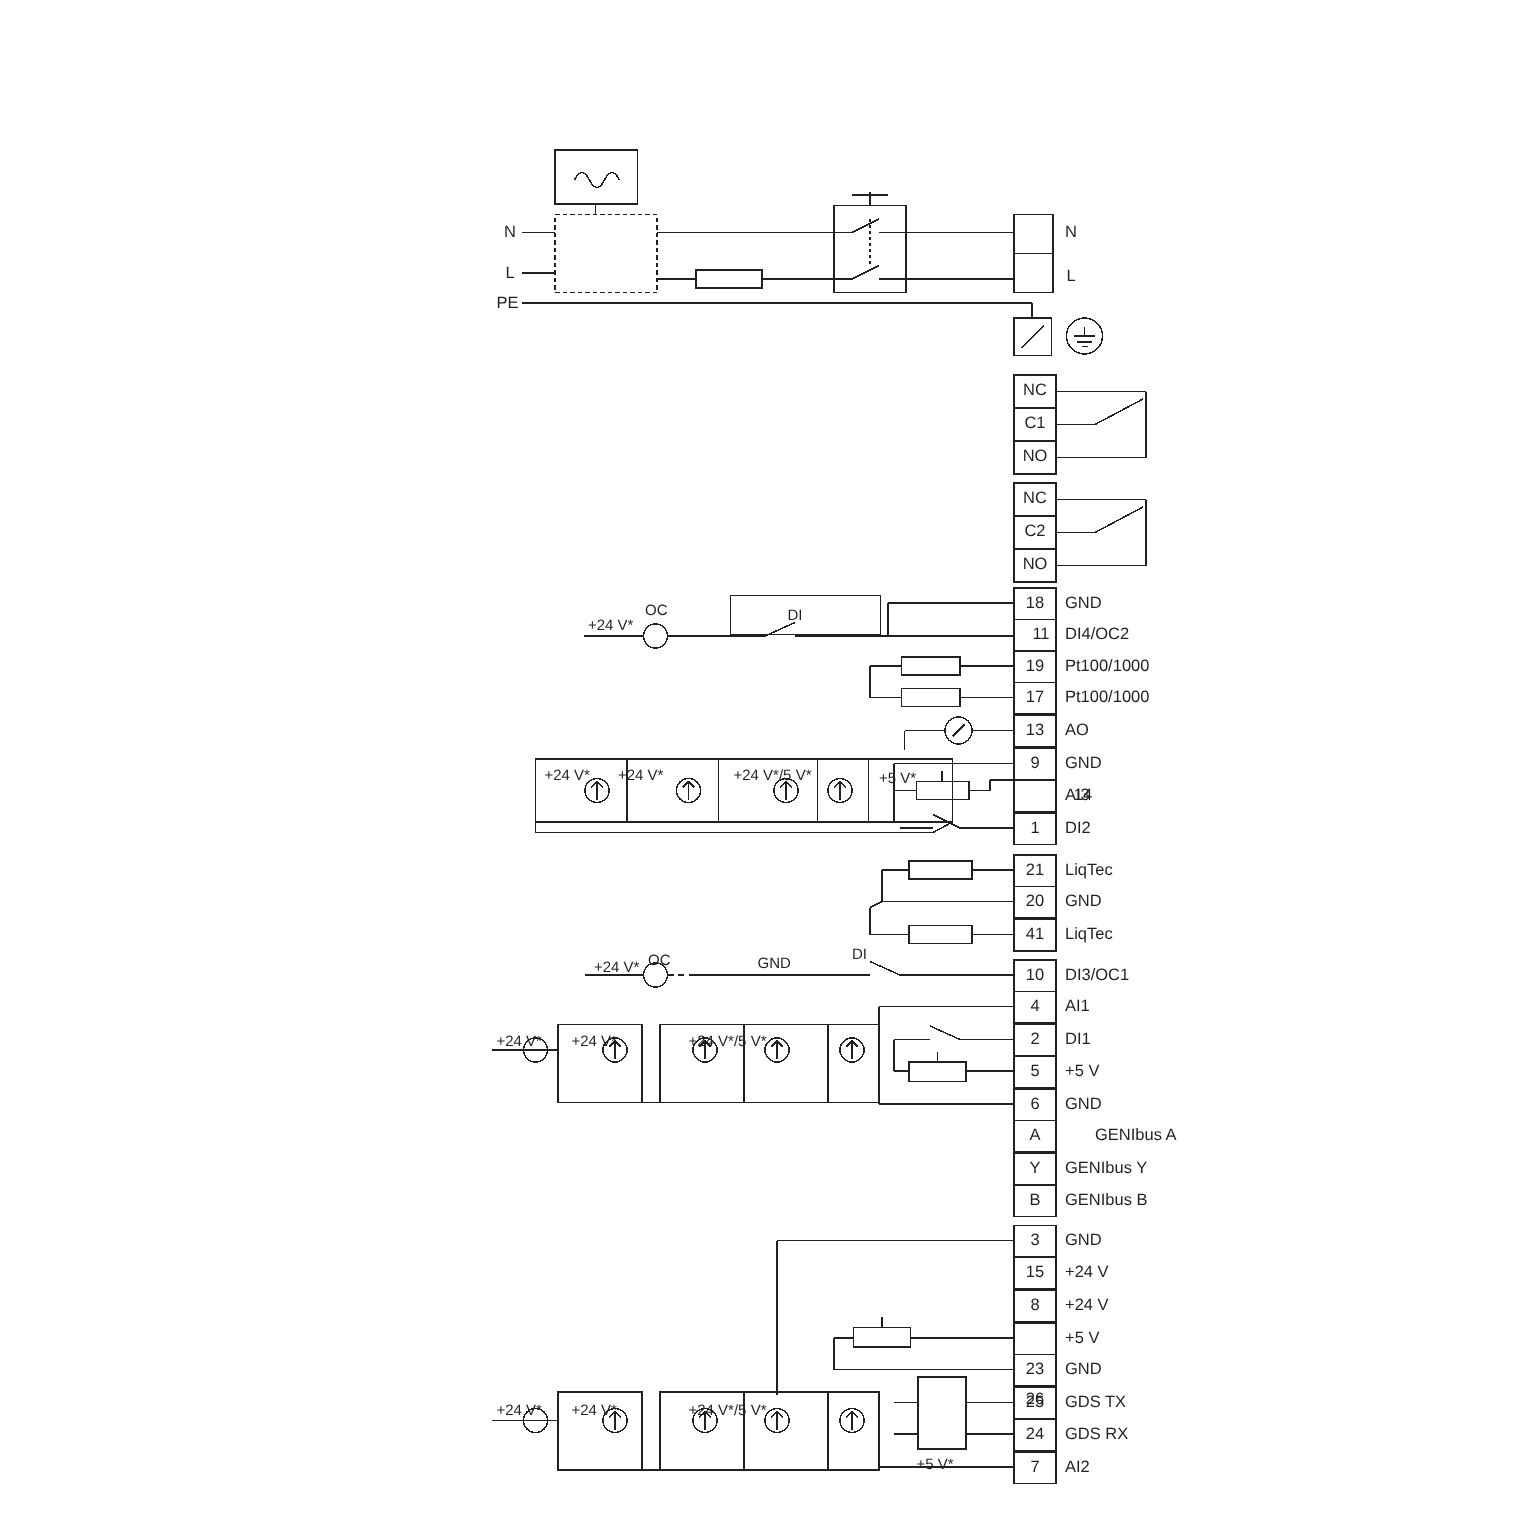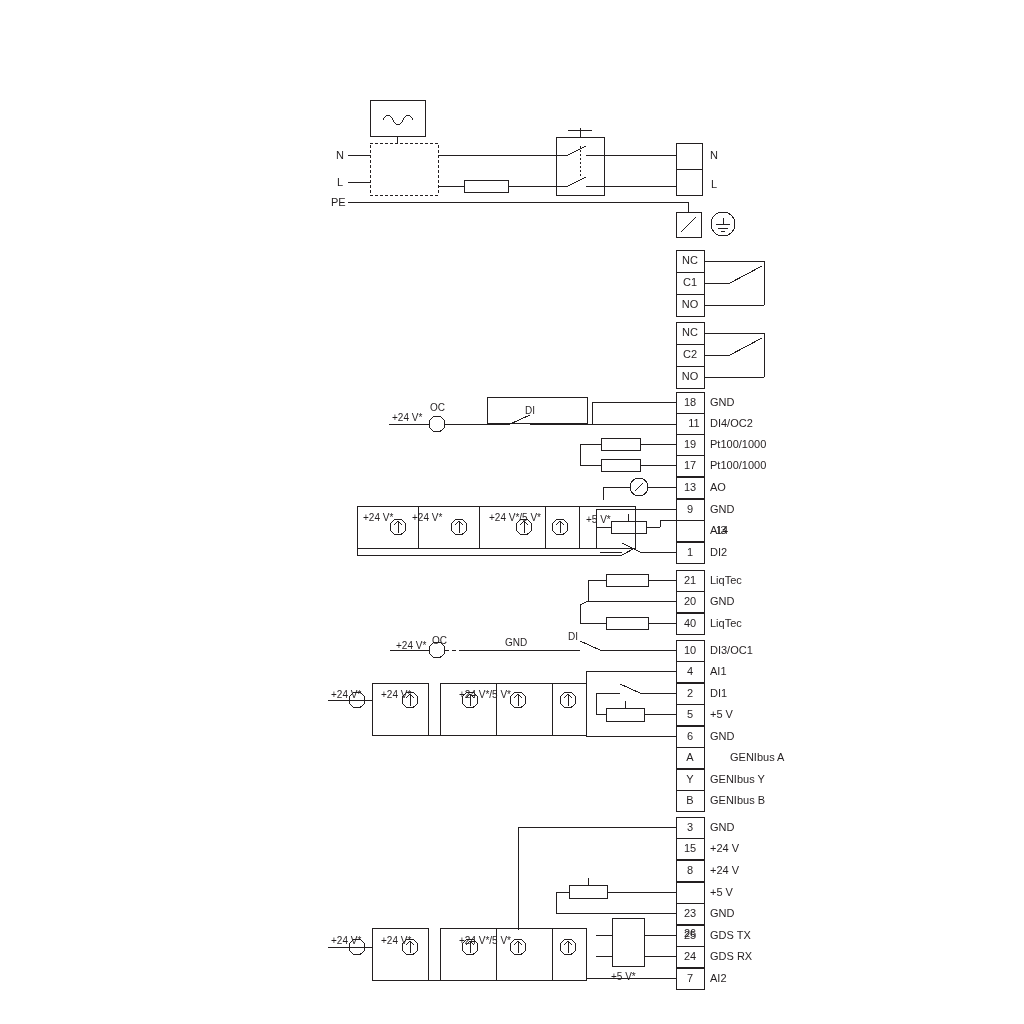--- a/index.html
+++ b/index.html
@@ -314,21 +314,21 @@
   <div class="termnum" style="left:676px;top:504px;width:28px;">9</div>
   <div class="termlabel" style="left:710px;top:504px;">GND</div>
   <div class="termnum" style="left:676px;top:525px;width:28px;margin-left:32px;">14</div>
   <div class="termlabel" style="left:710px;top:525px;">AI3</div>
   <div class="termnum" style="left:676px;top:547px;width:28px;">1</div>
   <div class="termlabel" style="left:710px;top:547px;">DI2</div>
   <div class="termnum" style="left:676px;top:575px;width:28px;">21</div>
   <div class="termlabel" style="left:710px;top:575px;">LiqTec</div>
   <div class="termnum" style="left:676px;top:596px;width:28px;">20</div>
   <div class="termlabel" style="left:710px;top:596px;">GND</div>
-  <div class="termnum" style="left:676px;top:618px;width:28px;">40</div>
+  <div class="termnum" style="left:676px;top:618px;width:28px;">41</div>
   <div class="termlabel" style="left:710px;top:618px;">LiqTec</div>
   <div class="termnum" style="left:676px;top:645px;width:28px;">10</div>
   <div class="termlabel" style="left:710px;top:645px;text-align:center;">DI3/OC1</div>
   <div class="termnum" style="left:676px;top:666px;width:28px;">4</div>
   <div class="termlabel" style="left:710px;top:666px;">AI1</div>
   <div class="termnum" style="left:676px;top:688px;width:28px;">2</div>
   <div class="termlabel" style="left:710px;top:688px;">DI1</div>
   <div class="termnum" style="left:676px;top:709px;width:28px;">5</div>
   <div class="termlabel" style="left:710px;top:709px;">+5 V</div>
   <div class="termnum" style="left:676px;top:731px;width:28px;">6</div>

